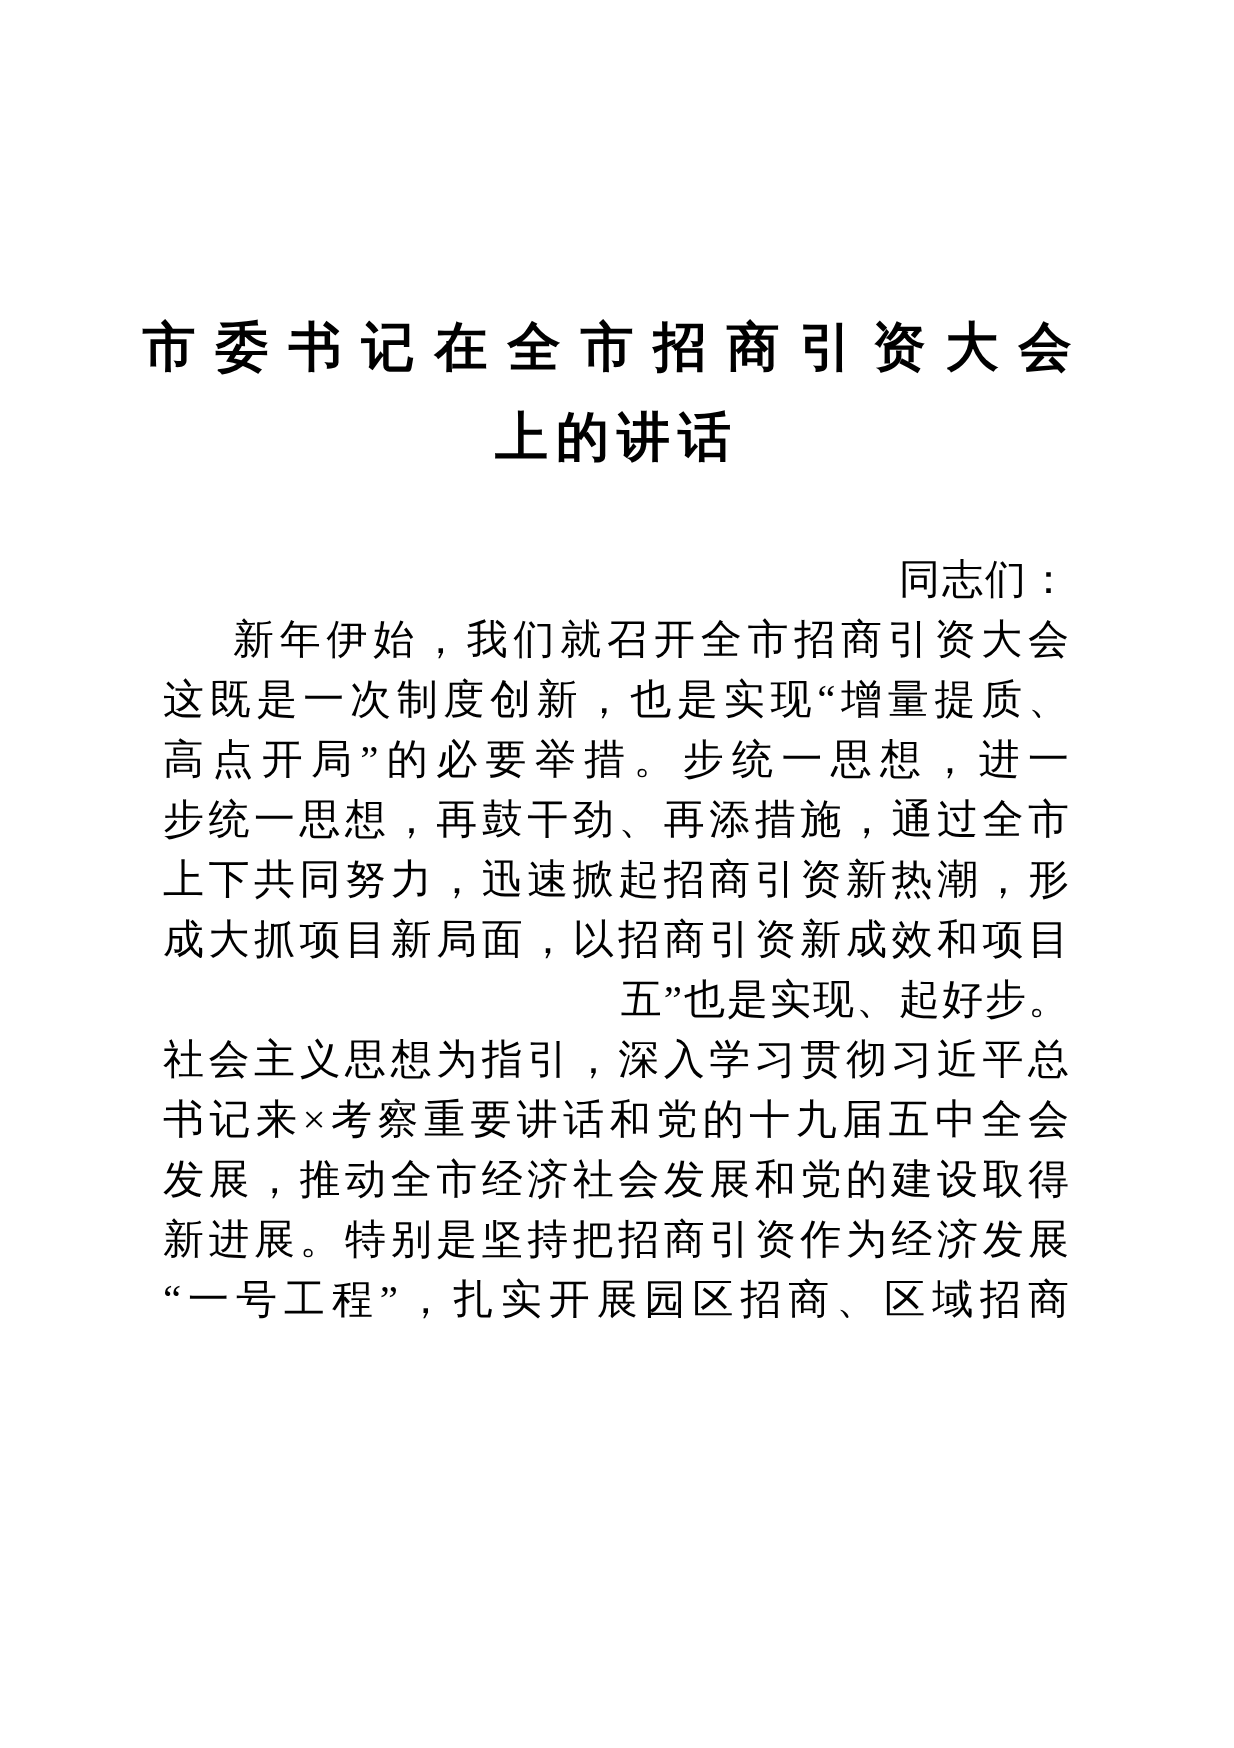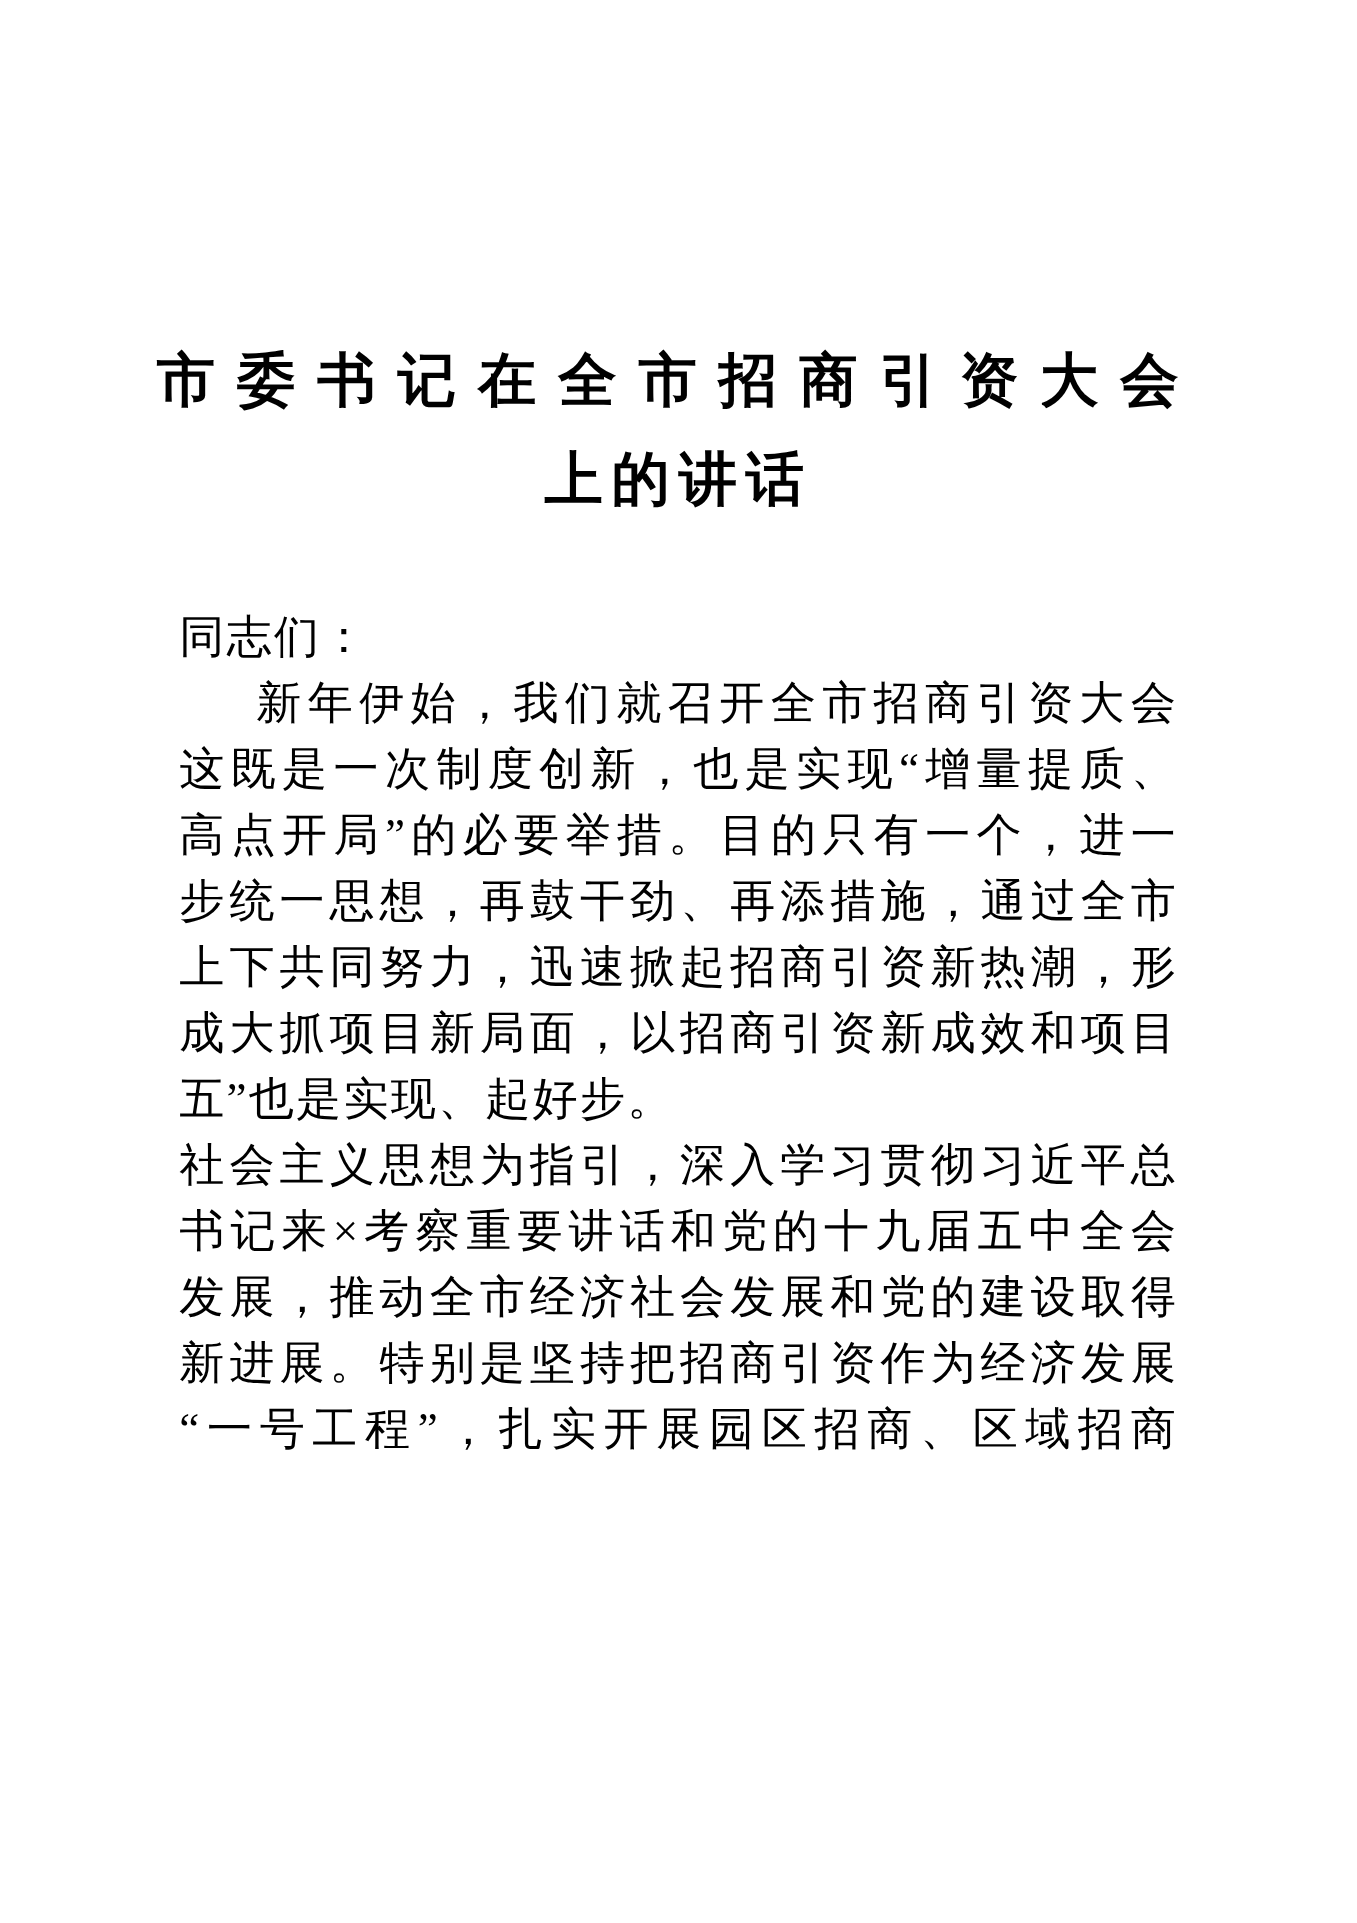--- a/index.html
+++ b/index.html
@@ -39,21 +39,21 @@
     top: 505px;
     left: 163px;
     right: 163px;
     font-family: "Liberation Serif", "DejaVu Serif", serif;
     font-size: 41px;
     line-height: 60px;
     font-weight: normal;
   }
   .text-line {
     height: 60px;
-    text-align: left;
+    text-align: right;
     letter-spacing: 2px;
     white-space: nowrap;
     overflow: visible;
   }
   .text-line.justify {
     white-space: normal;
     text-align: justify;
     text-align-last: justify;
     text-justify: inter-ideograph;
   }
@@ -67,21 +67,21 @@
 <div class="page">
   <div class="doc-title">
     <div class="title-line-1">市委书记在全市招商引资大会</div>
     <div class="title-line-2">上的讲话</div>
   </div>
 
   <div class="body-text">
       <div class="text-line">同志们：</div>
       <div class="text-line indent justify">新年伊始，我们就召开全市招商引资大会</div>
       <div class="text-line justify">这既是一次制度创新，也是实现“增量提质、</div>
-      <div class="text-line justify">高点开局”的必要举措。目的只有一个，进一</div>
+      <div class="text-line justify">高点开局”的必要举措。步统一思想，进一</div>
       <div class="text-line justify">步统一思想，再鼓干劲、再添措施，通过全市</div>
       <div class="text-line justify">上下共同努力，迅速掀起招商引资新热潮，形</div>
       <div class="text-line justify">成大抓项目新局面，以招商引资新成效和项目</div>
       <div class="text-line">五”也是实现、起好步。</div>
       <div class="text-line justify">社会主义思想为指引，深入学习贯彻习近平总</div>
       <div class="text-line justify">书记来×考察重要讲话和党的十九届五中全会</div>
       <div class="text-line justify">发展，推动全市经济社会发展和党的建设取得</div>
       <div class="text-line justify">新进展。特别是坚持把招商引资作为经济发展</div>
       <div class="text-line justify">“一号工程”，扎实开展园区招商、区域招商</div>
     </div>

